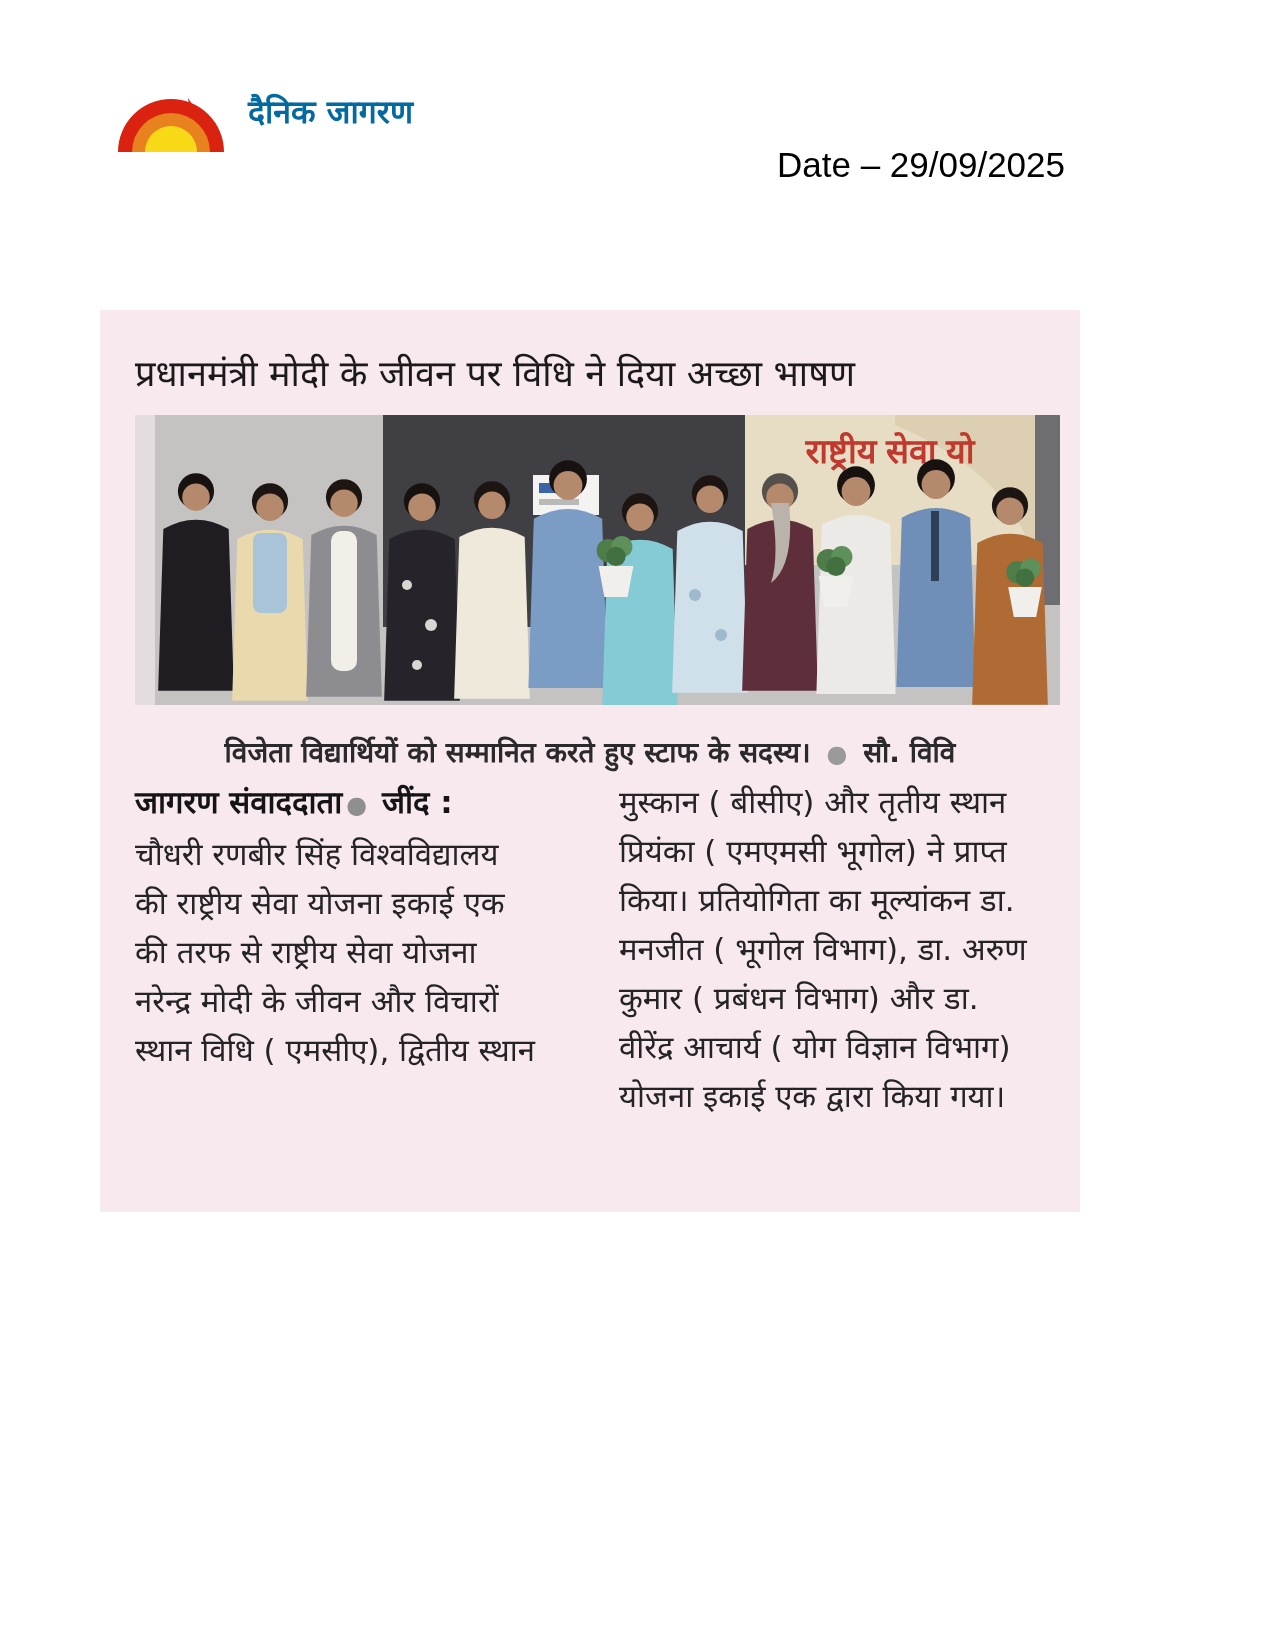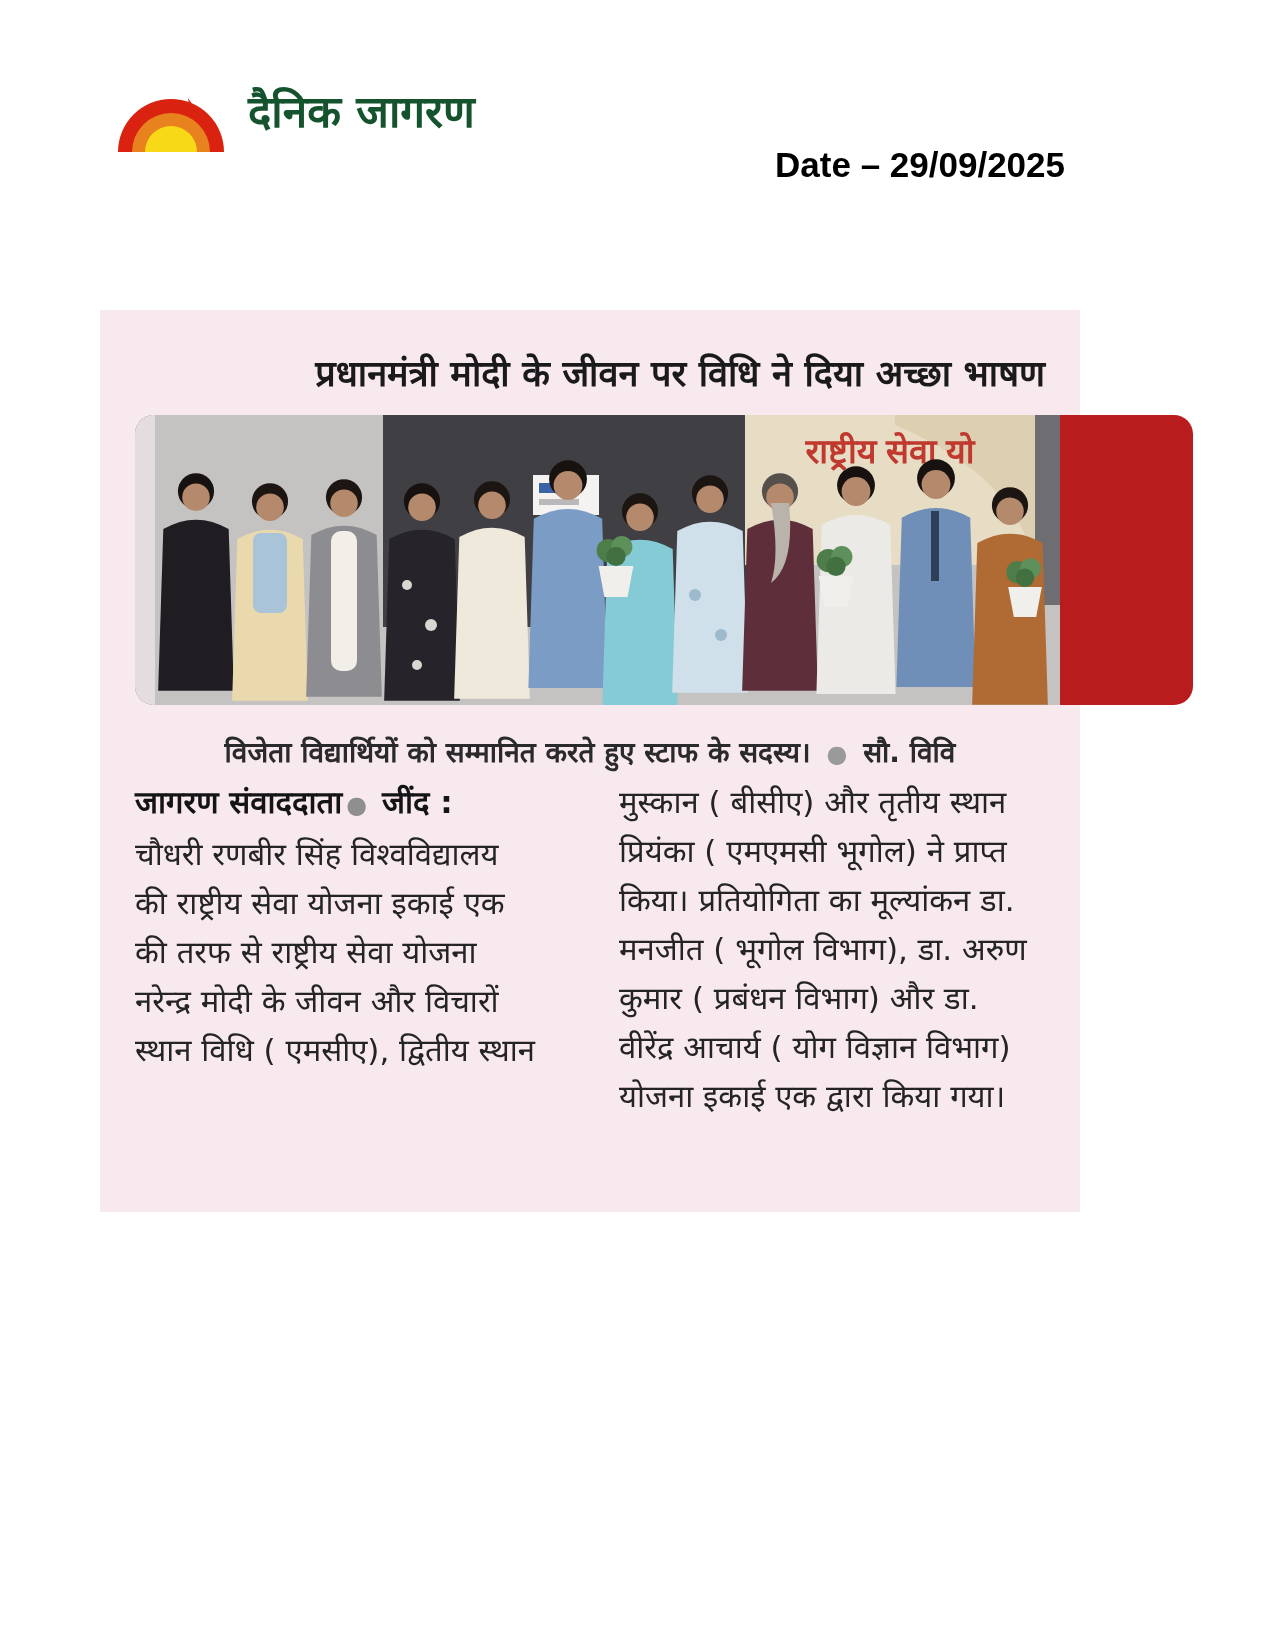--- a/index.html
+++ b/index.html
@@ -3,34 +3,34 @@
 <meta charset="utf-8">
 <style>
   * { margin:0; padding:0; box-sizing:border-box; }
   html,body { width:1275px; height:1650px; background:#ffffff;
     font-family:"Liberation Sans","DejaVu Sans",sans-serif; }
   .page { position:relative; width:1275px; height:1650px; background:#fff; overflow:hidden; }
 
   
   .masthead { position:absolute; left:112px; top:60px; display:flex; align-items:center; gap:18px; }
   .logo-mark { width:118px; height:100px; }
-  .logo-text { font-size:44px; font-weight:bold; color:#14532d; letter-spacing:0;
+  .logo-text { font-size:32px; font-weight:bold; color:#0369a1; letter-spacing:0;
     font-family:"DejaVu Sans","Liberation Sans",sans-serif; }
 
-  .date-line { position:absolute; right:210px; top:145px; font-size:35px; font-weight:bold; color:#000; }
+  .date-line { position:absolute; right:210px; top:145px; font-size:35px; font-weight:normal; color:#000; }
 
   
   .clipping { position:absolute; left:100px; top:310px; width:980px; height:902px;
     background:#f8e9ee; }
   .headline { position:absolute; left:35px; top:38px; width:910px;
-    font-size:36px; font-weight:bold; color:#1a1a1c;
-    font-family:"DejaVu Sans","Liberation Sans",sans-serif;text-align:right; }
+    font-size:36px; font-weight:normal; color:#1a1a1c;
+    font-family:"DejaVu Sans","Liberation Sans",sans-serif; }
 
-  .photo-wrap { position:absolute; left:35px; top:105px; width:1058px; height:290px;
-    background:#b91c1c; overflow:hidden;border-radius:19px; }
+  .photo-wrap { position:absolute; left:35px; top:105px; width:925px; height:290px;
+    background:#b91c1c; overflow:hidden; }
   .photo-wrap svg { display:block; width:925px; height:290px; }
 
   .caption { position:absolute; left:35px; top:422px; width:910px;
     font-size:28px; font-weight:bold; color:#2a2a2c;
     font-family:"DejaVu Sans","Liberation Sans",sans-serif;text-align:center; }
   .caption .bullet { color:#9a9a9a; font-size:24px; padding:0 6px; }
 
   .article { position:absolute; left:35px; top:468px; width:930px; display:flex; gap:38px; }
   .col { width:448px; font-size:31px; line-height:49px; color:#242426;
     font-family:"DejaVu Sans","Liberation Sans",sans-serif; }

